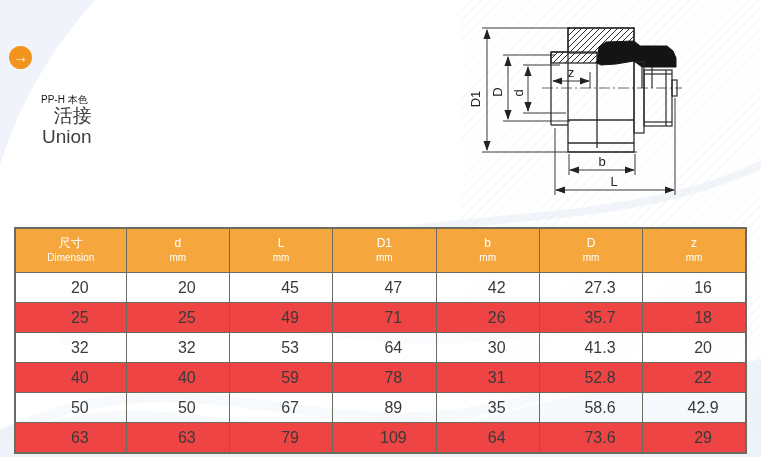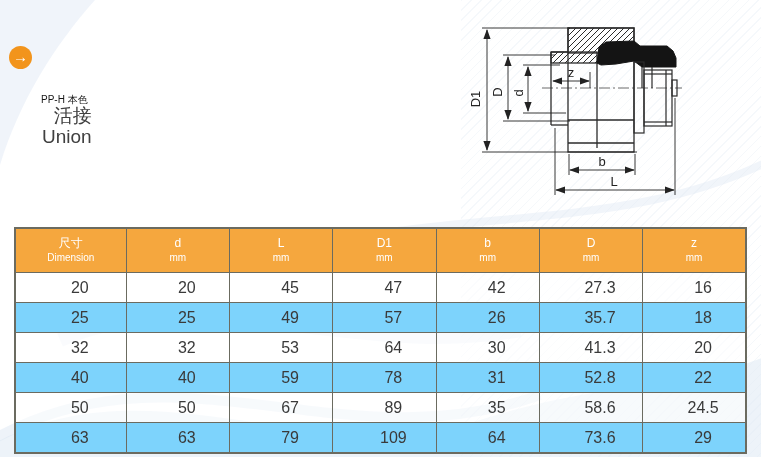--- a/index.html
+++ b/index.html
@@ -25,21 +25,21 @@
   .drawing{position:absolute;left:430px;top:0;}
   .drawing text{font-family:"Liberation Sans",sans-serif;font-size:13px;fill:#222;}
   
   .table-wrap{position:absolute;left:14px;top:227px;width:733px;}
   table{width:100%;border-collapse:collapse;table-layout:fixed;border:2px solid #6b6b60;}
   th,td{border:1px solid #6b6b60;text-align:center;vertical-align:middle;}
   th{background:#F5A73E;color:#ffffff;font-weight:normal;height:41px;padding:1px 0;}
   th .h1{display:block;font-size:12px;line-height:15px;}
   th .h2{display:block;font-size:10px;line-height:14px;}
   td{height:27px;font-size:16px;color:#3a3a3a;background:rgba(255,255,255,0.55);padding-left:19px;}
-  tr.alt td{background:#7dd3fc;}
+  tr.alt td{background:#ef4444;}
 </style>
 </head>
 <body>
 
 <div class="page">
 
   <div class="stripes"></div>
   <svg class="deco" viewBox="0 0 761 457">
     <path d="M0,0 L95,0 C55,45 20,100 0,165 Z" fill="#eef3f9" opacity="0.9"></path>
     <path d="M-60,480 C120,330 300,480 480,420 C620,375 700,395 800,340 L800,480 Z" fill="#dfe9f4" opacity="0.55"></path>
@@ -183,21 +183,21 @@
           <td>45</td>
           <td>47</td>
           <td>42</td>
           <td>27.3</td>
           <td>16</td>
         </tr>
         <tr class="alt">
           <td>25</td>
           <td>25</td>
           <td>49</td>
-          <td>57</td>
+          <td>71</td>
           <td>26</td>
           <td>35.7</td>
           <td>18</td>
         </tr>
         <tr>
           <td>32</td>
           <td>32</td>
           <td>53</td>
           <td>64</td>
           <td>30</td>
@@ -213,21 +213,21 @@
           <td>52.8</td>
           <td>22</td>
         </tr>
         <tr>
           <td>50</td>
           <td>50</td>
           <td>67</td>
           <td>89</td>
           <td>35</td>
           <td>58.6</td>
-          <td>24.5</td>
+          <td>42.9</td>
         </tr>
         <tr class="alt">
           <td>63</td>
           <td>63</td>
           <td>79</td>
           <td>109</td>
           <td>64</td>
           <td>73.6</td>
           <td>29</td>
         </tr>

